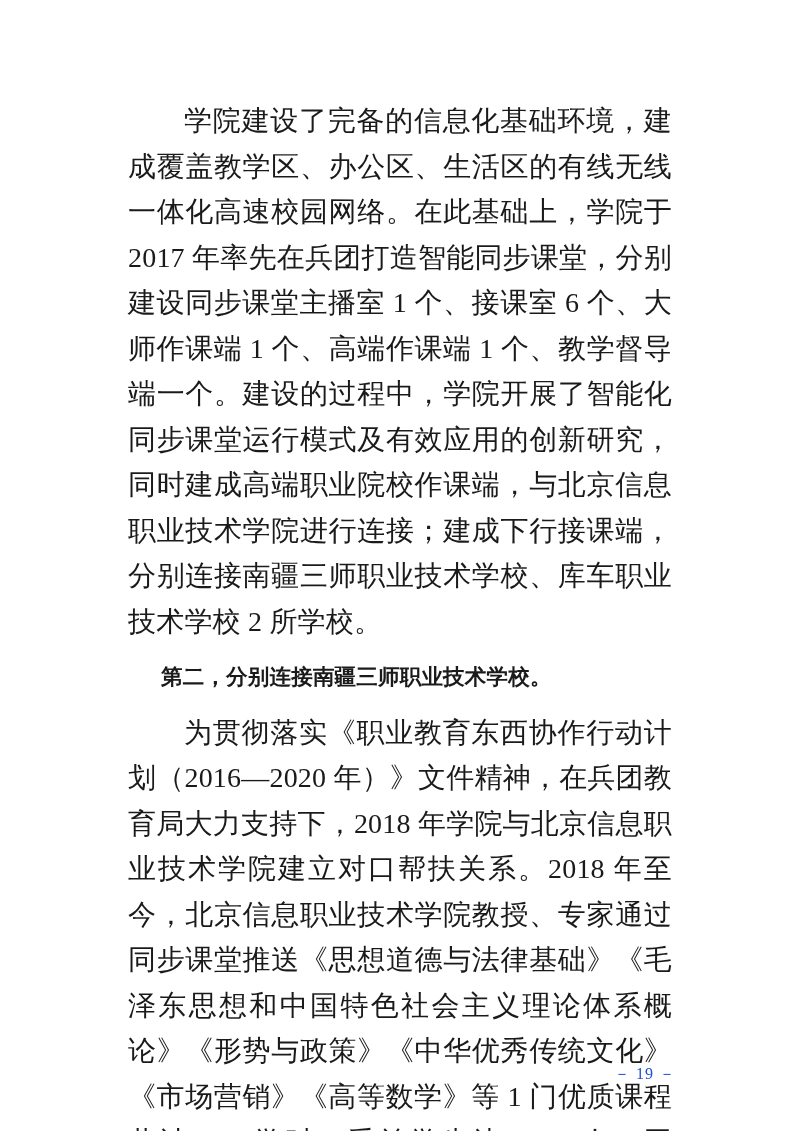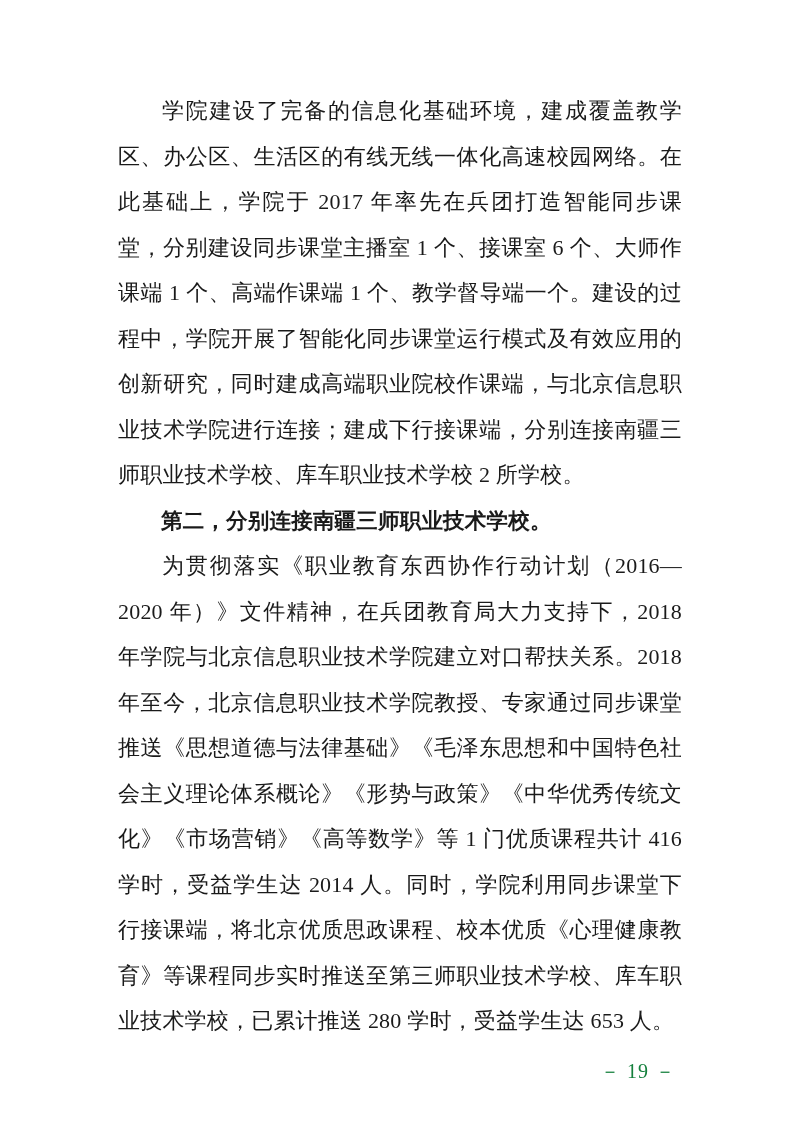--- a/index.html
+++ b/index.html
@@ -18,48 +18,48 @@
   .page {
     position: absolute;
     top: 0;
     left: 0;
     width: 800px;
     height: 1131px;
     box-sizing: border-box;
     padding: 88px 118px 40px 118px;
   }
   .body-text {
-    font-size: 22px;
+    font-size: 28px;
     line-height: 45.5px;
     text-align: justify;
     text-justify: inter-ideograph;
     text-indent: 2em;
-    margin: 0;
+    margin: 10px;
     letter-spacing: 0.2px;
   }
   .heading-text {
     font-size: 21.5px;
     line-height: 45.5px;
     font-weight: bold;
     font-family: "DejaVu Sans", "Liberation Sans", sans-serif;
     text-indent: 2em;
     margin: 0;
     letter-spacing: 0.2px;
   }
   .para-gap {
     height: 0px;
   }
   .footer {
     position: absolute;
     left: 118px;
     right: 118px;
     bottom: 46px;
     text-align: right;
-    font-size: 20px;
-    color: #15803d;
+    font-size: 16px;
+    color: #1d4ed8;
     letter-spacing: 1px;
   }
   .page-num-wrap {
     display: inline-block;
     padding-right: 6px;
   }
 </style>
 </head>
 <body>
 

